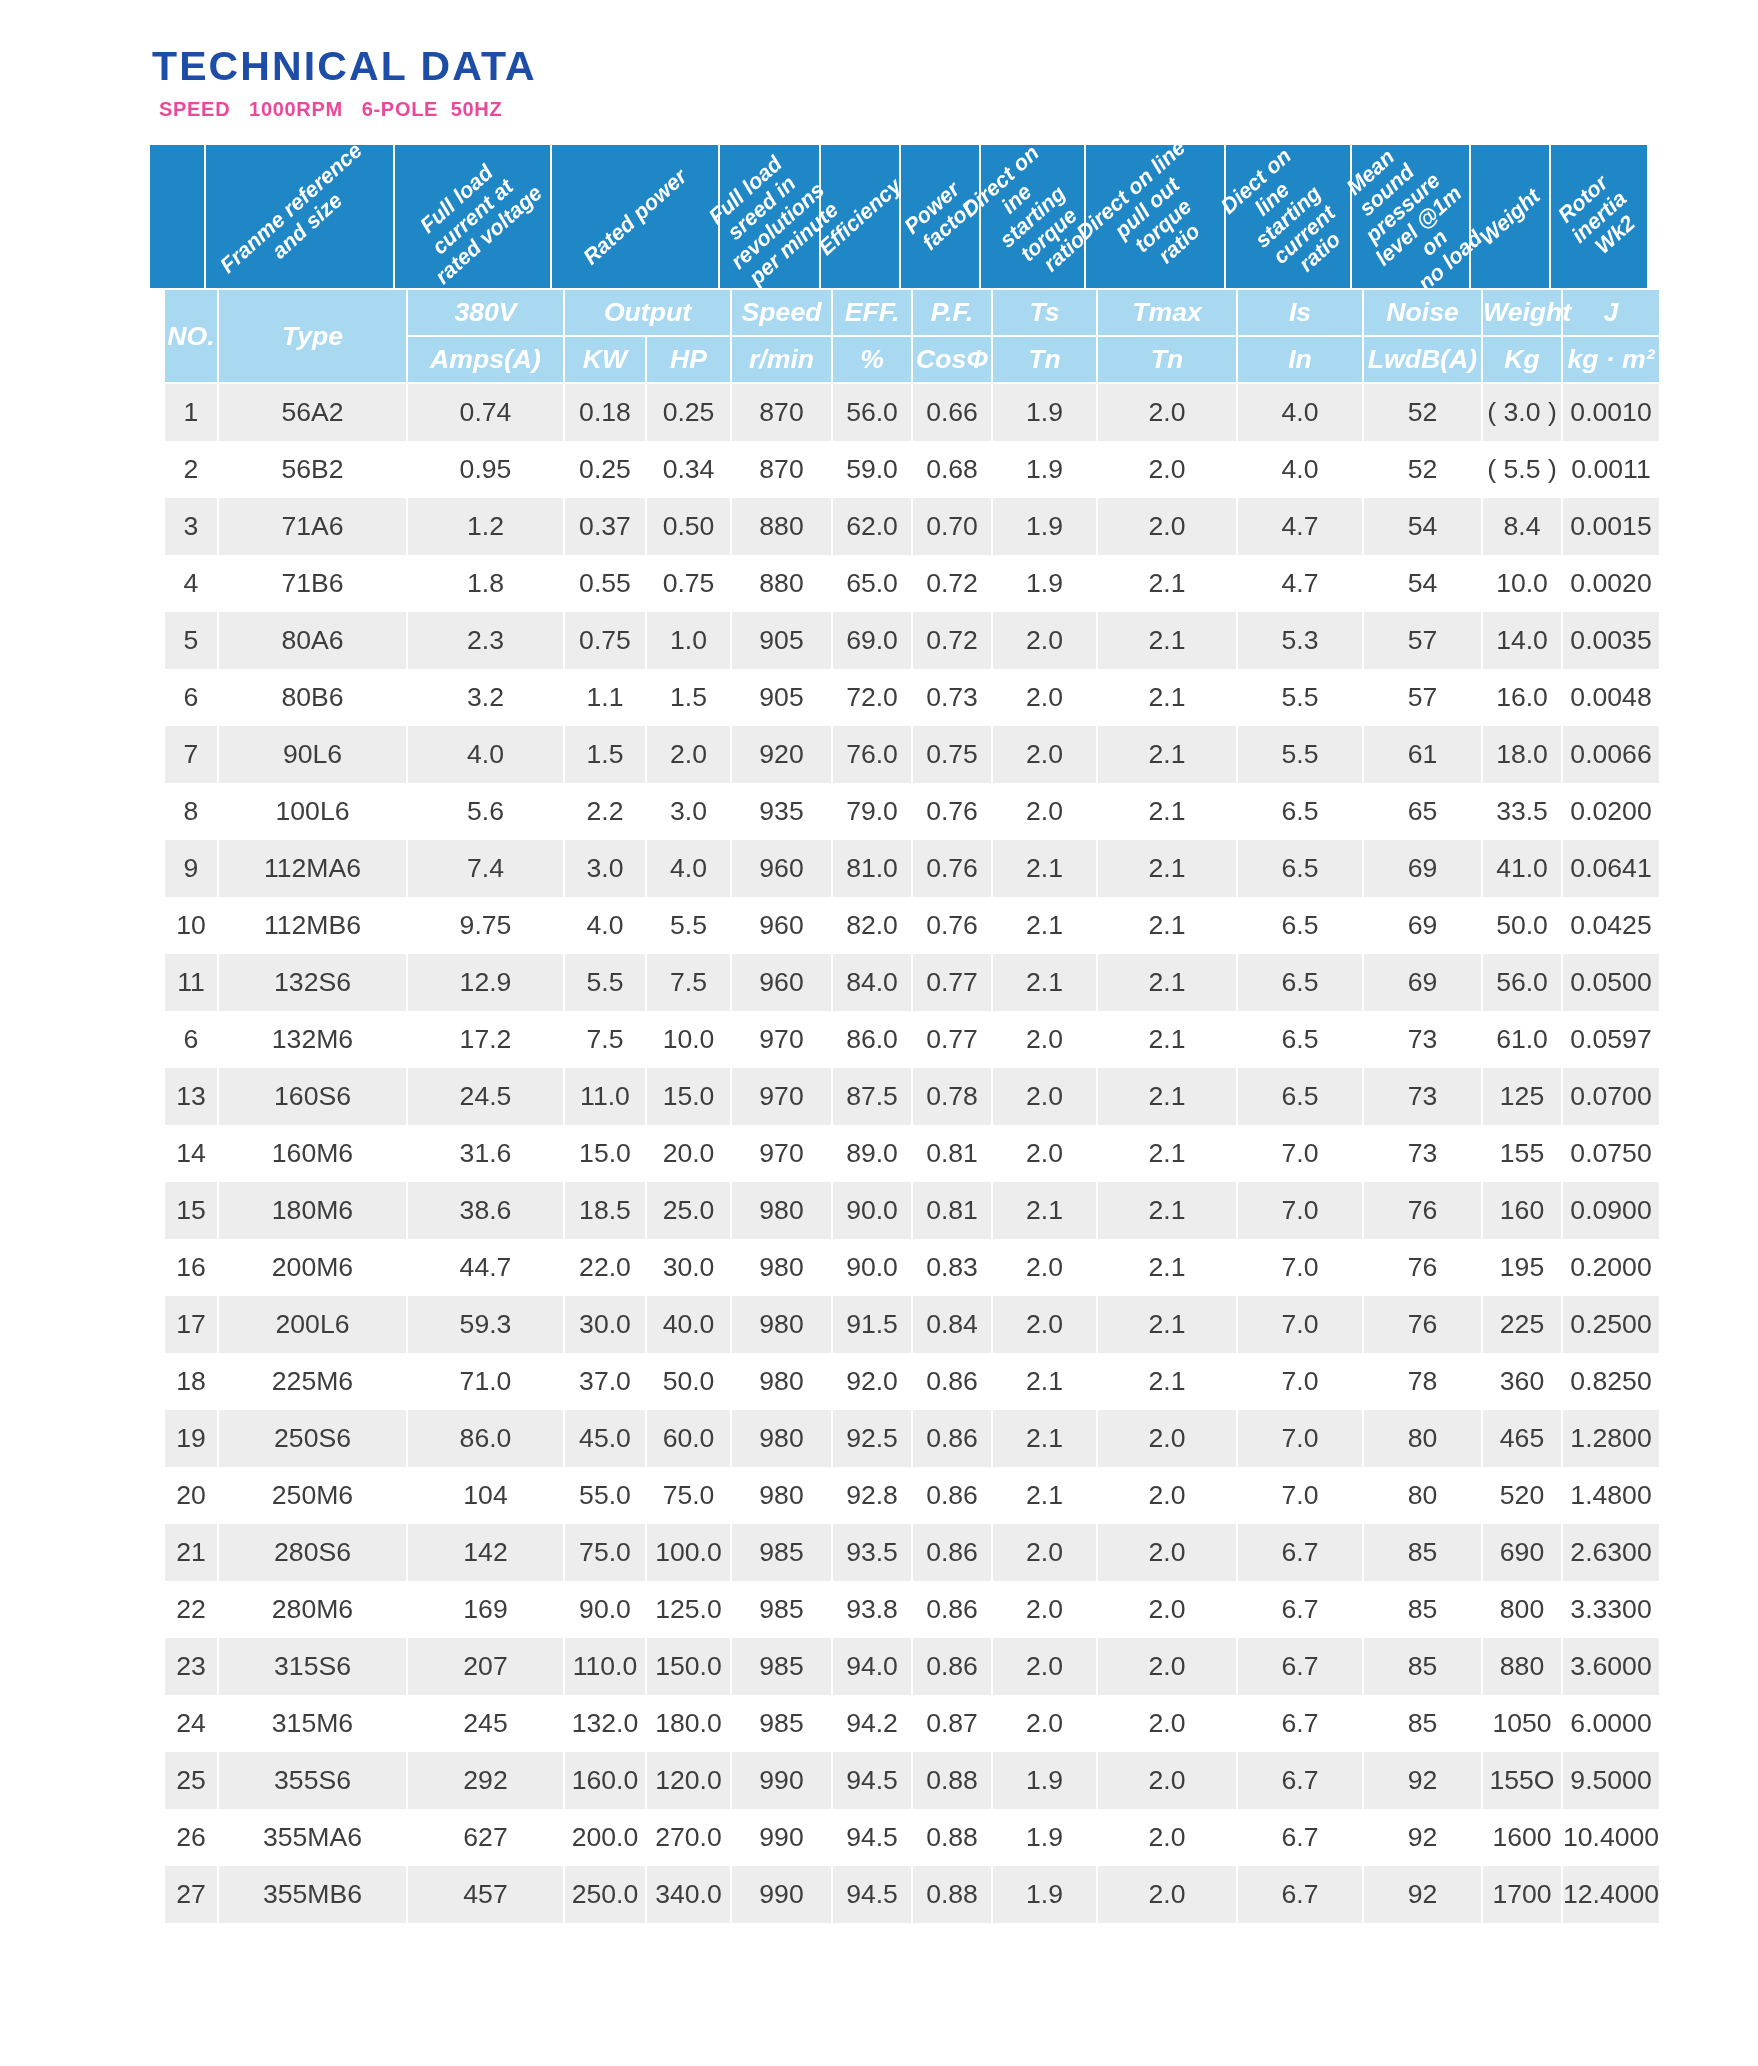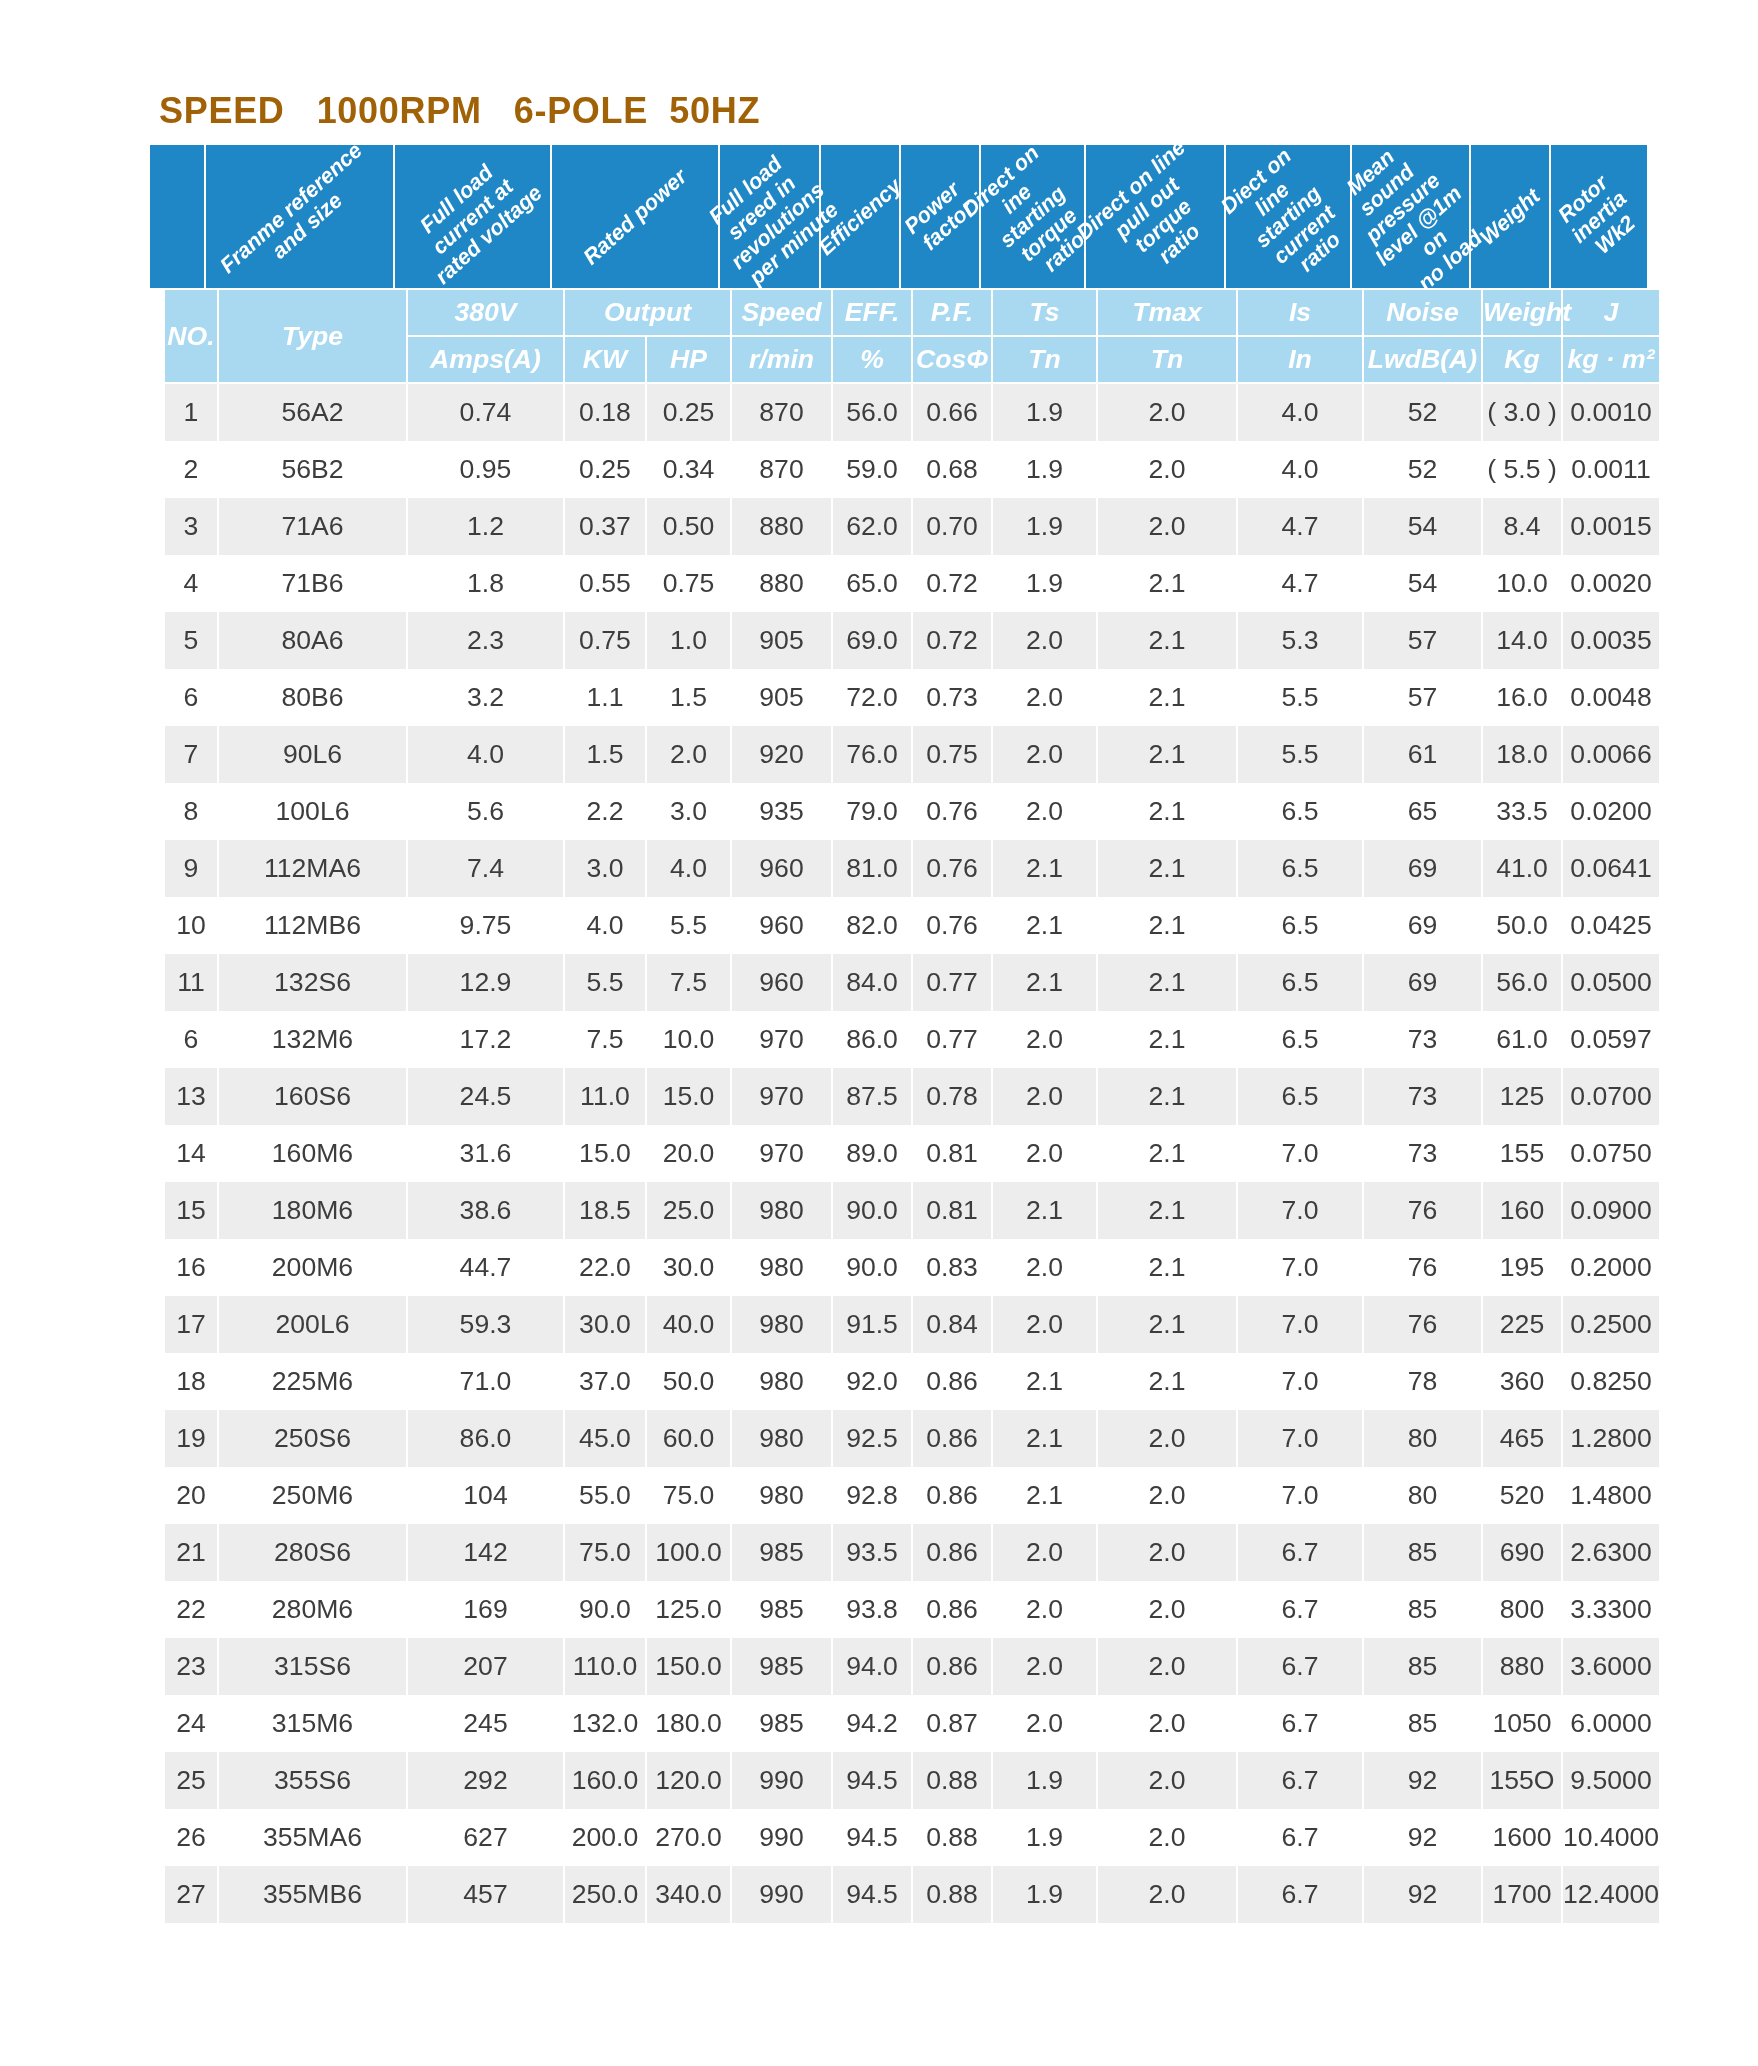--- a/index.html
+++ b/index.html
@@ -6,23 +6,23 @@
   .page {
     position:relative; width:1758px; height:2066px; background:#ffffff;
     font-family:"Liberation Sans", sans-serif; overflow:hidden;
   }
   .title {
     position:absolute; left:152px; top:43px;
     font-size:41px; font-weight:bold; letter-spacing:2.1px;
     color:#1d4da6; white-space:pre;
   }
   .subtitle {
-    position:absolute; left:159px; top:90px;
-    font-size:36px; font-weight:bold; letter-spacing:0.7px;
-    color:#a16207; white-space:pre;
+    position:absolute; left:159px; top:98px;
+    font-size:20px; font-weight:bold; letter-spacing:0.7px;
+    color:#ec4899; white-space:pre;
   }
   
   .dark-header {
     position:absolute; left:150px; top:145px; width:1497px; height:143px;
     background:#1f87c5; display:flex;
   }
   .dh-cell {
     height:100%; box-sizing:border-box; flex:0 0 auto;
     display:flex; align-items:center; justify-content:center;
     border-left:2.1px solid #ffffff; overflow:visible;
@@ -50,20 +50,21 @@
     border-left:2.1px solid #ffffff; border-right:2.1px solid #ffffff; padding:0;
     white-space:pre;
   }
   table.tech tbody tr.striped td { background:#ededed; }
 </style>
 </head>
 <body>
 
 <div class="page">
 
+  <div class="title">TECHNICAL DATA</div>
   <div class="subtitle">SPEED   1000RPM   6-POLE  50HZ</div>
 
   <div class="dark-header">
     <div class="dh-cell" style="width:54px">
         <span></span>
       </div>
     <div class="dh-cell" style="width:189px">
         <span>Franme reference
 and size</span>
       </div>

